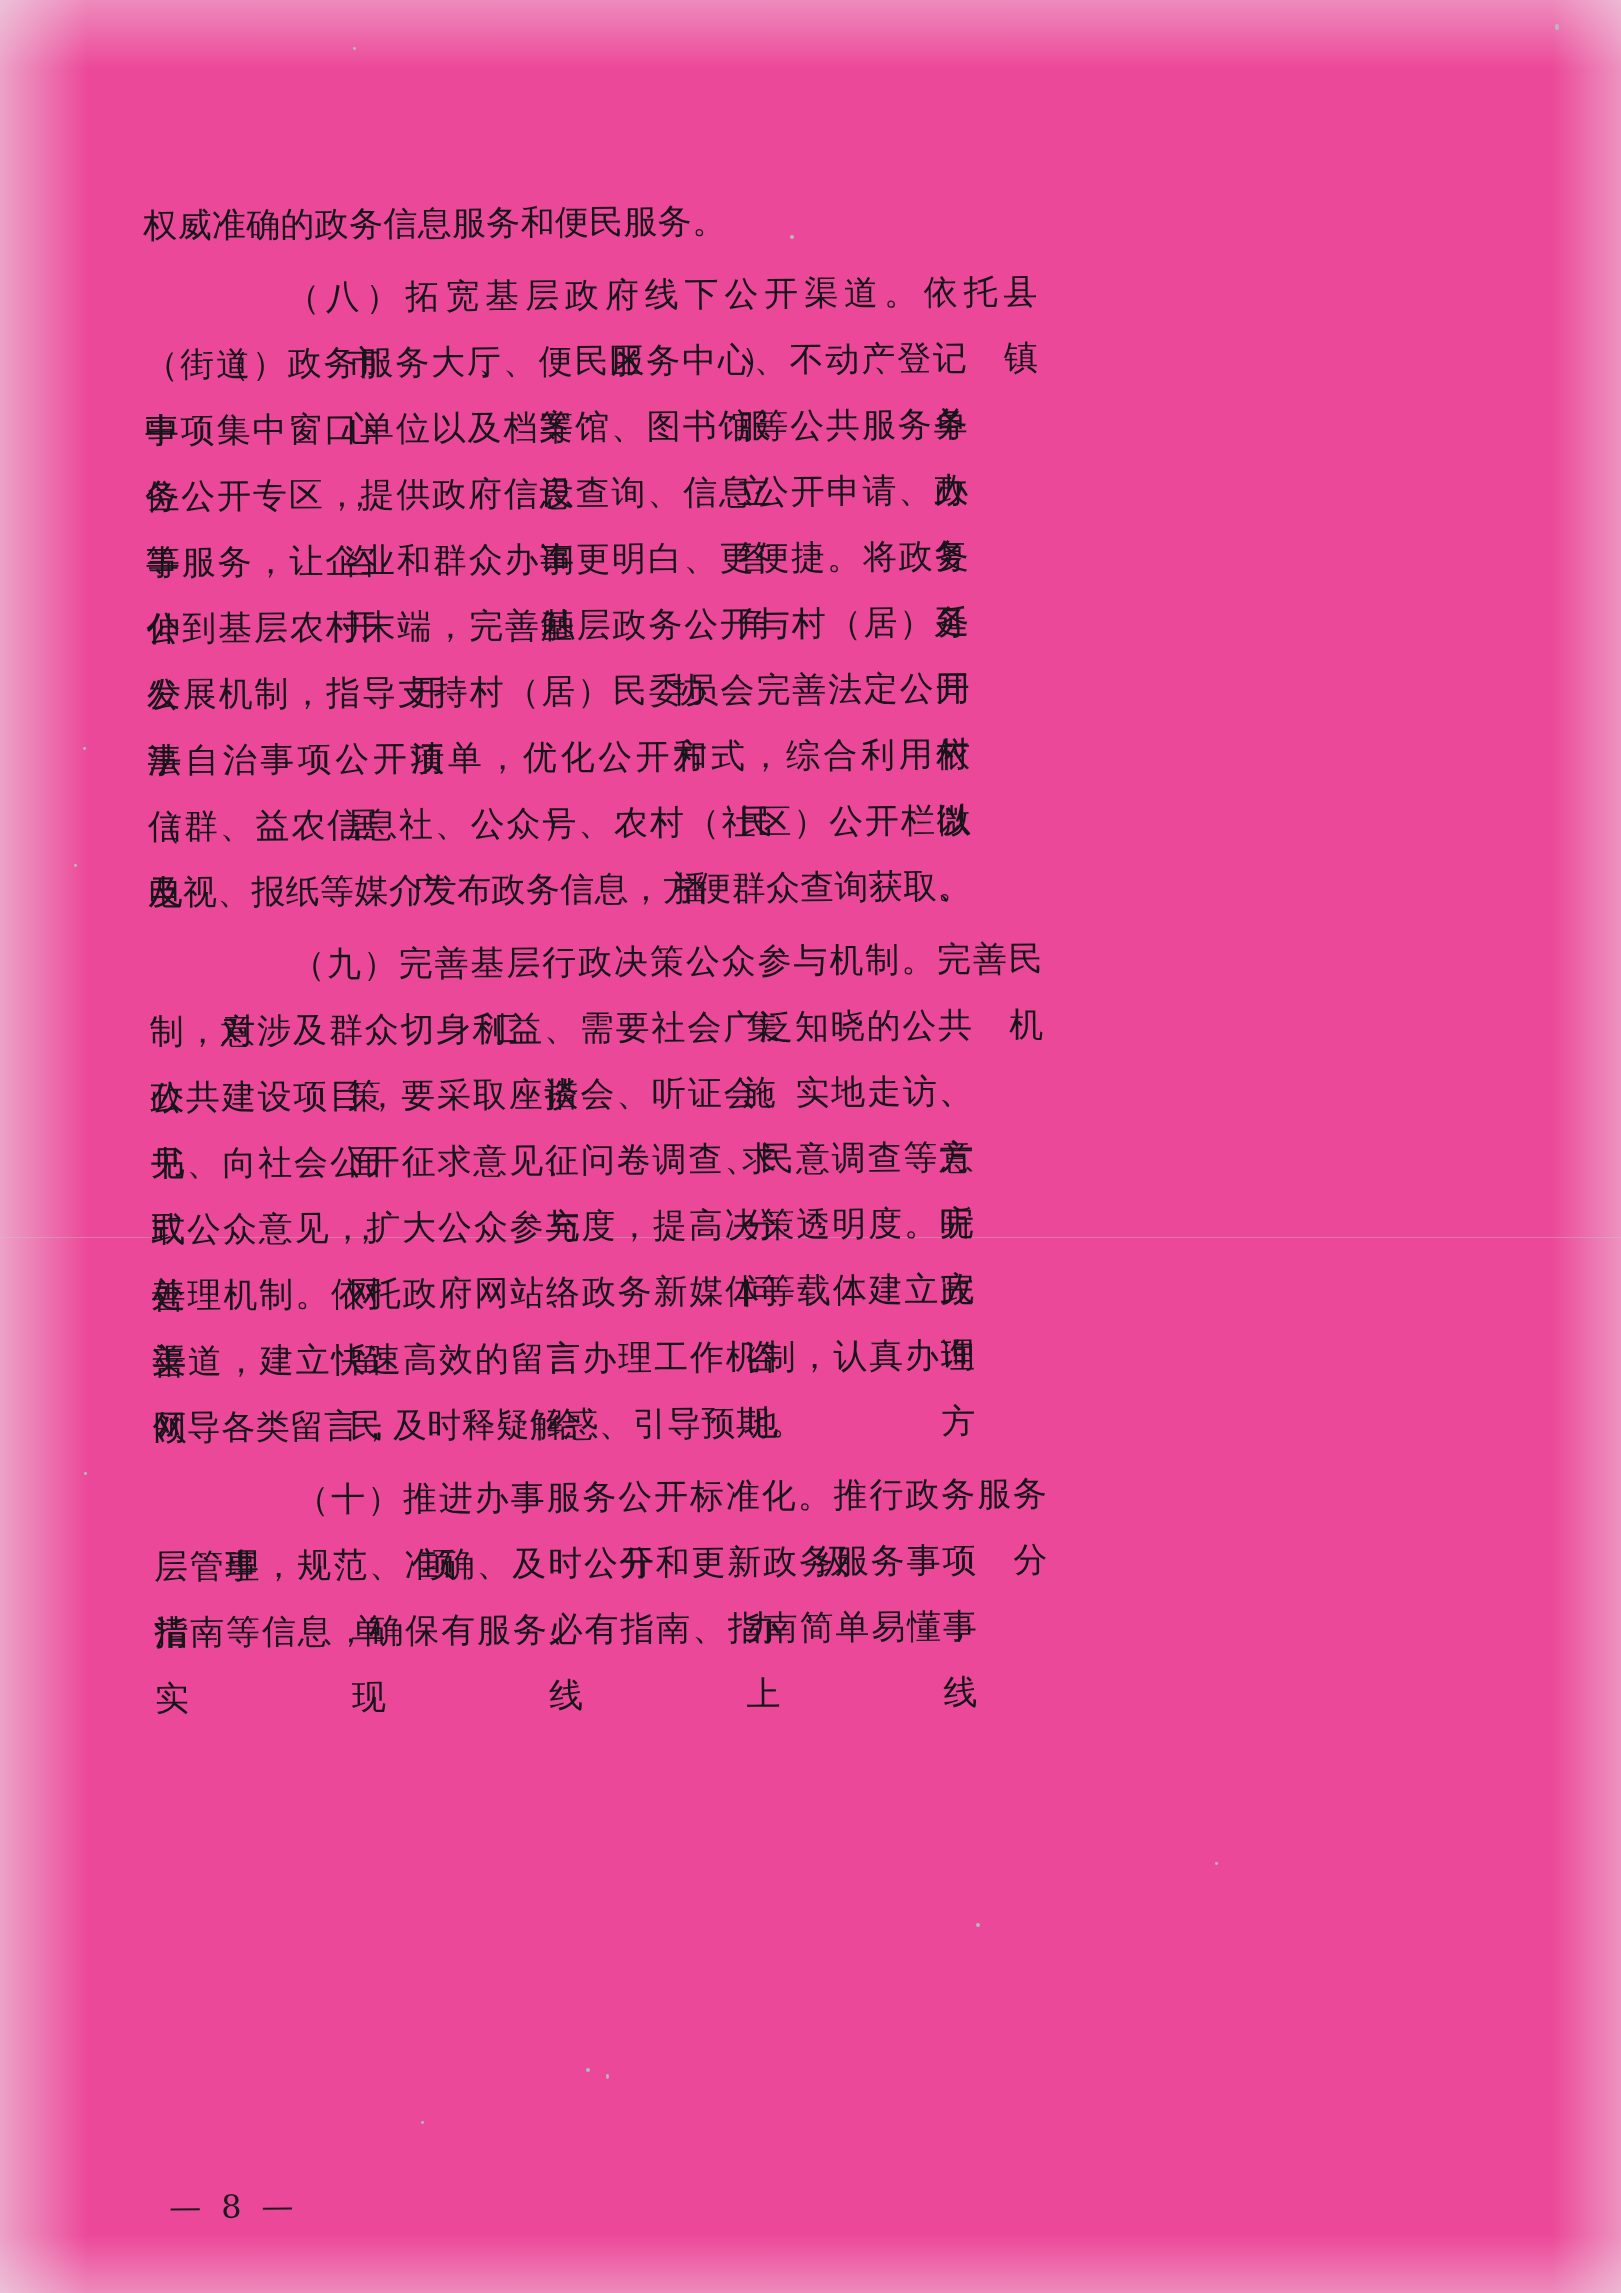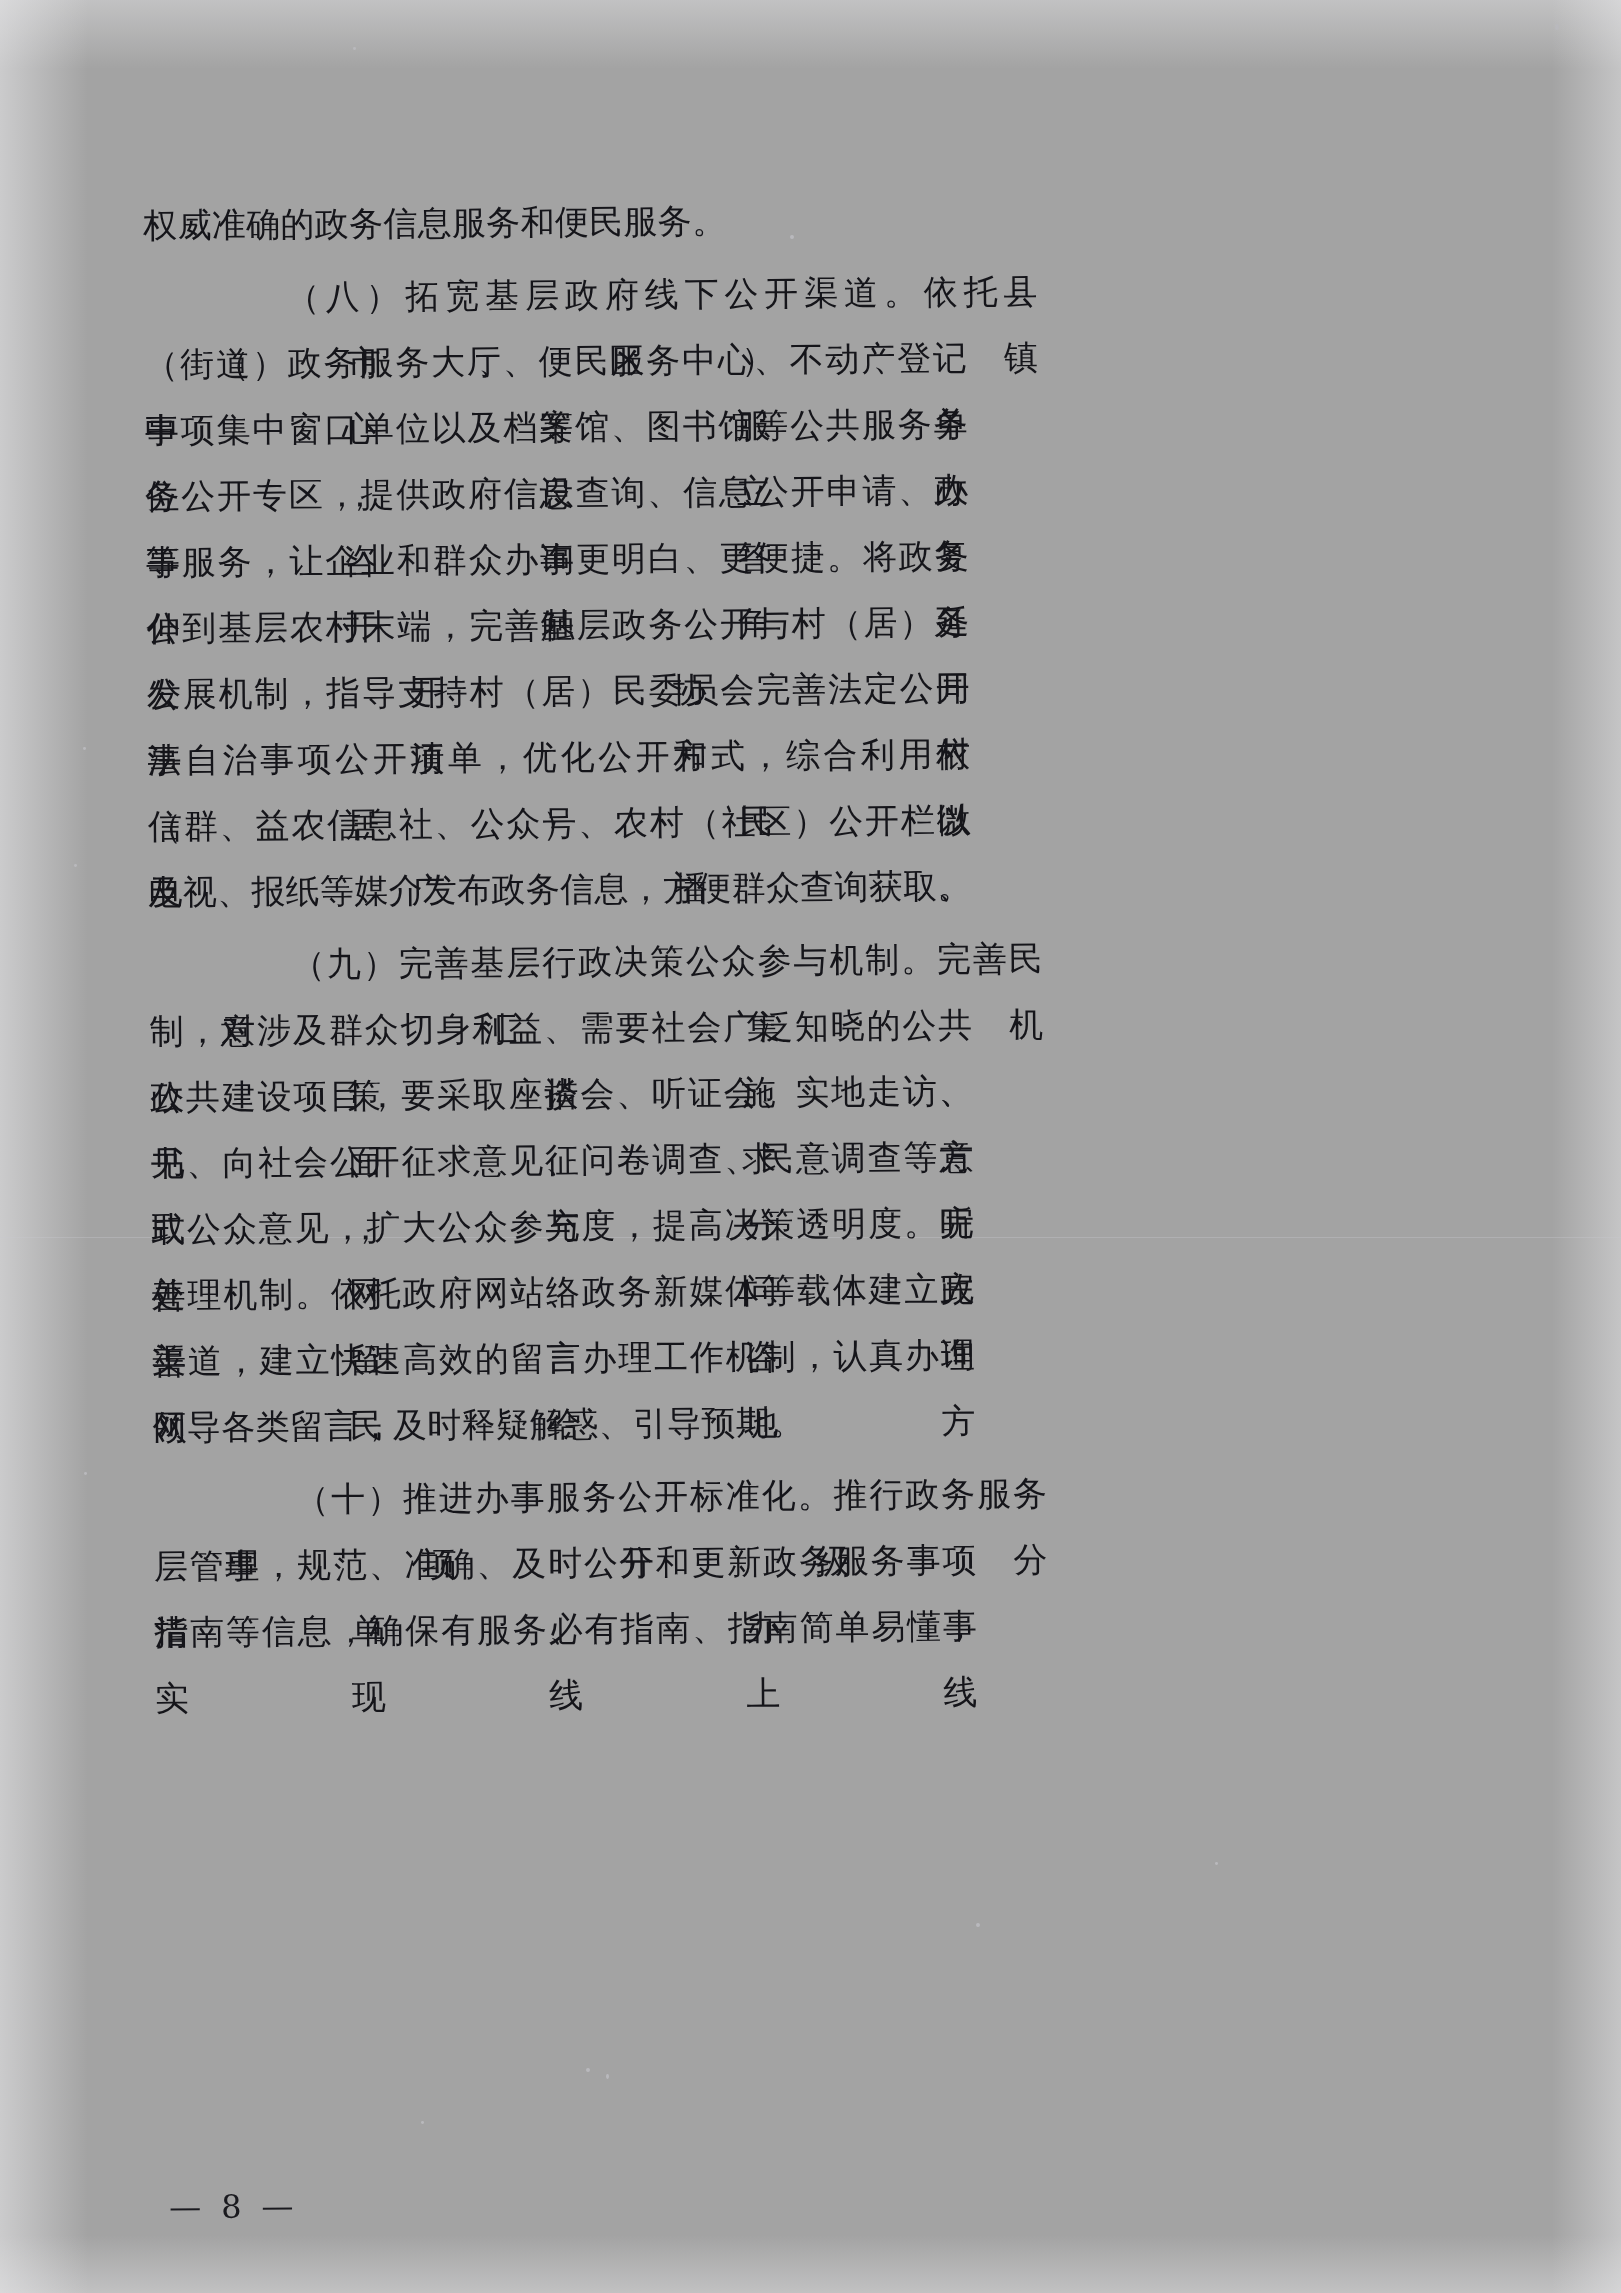--- a/index.html
+++ b/index.html
@@ -12,21 +12,21 @@
     height: 2294px;
     overflow: hidden;
     font-family: "DejaVu Serif", serif;
   }
 
   
   .page {
     position: relative;
     width: 1621px;
     height: 2294px;
-    background: #a3a3a3;
+    background: #ec4899;
     overflow: hidden;
   }
 
   
   .scan-tint {
     position: absolute;
     inset: 0;
     pointer-events: none;
     background:
       linear-gradient(to right, rgba(236,236,238,0.55) 0px, rgba(255,255,255,0) 88px),

